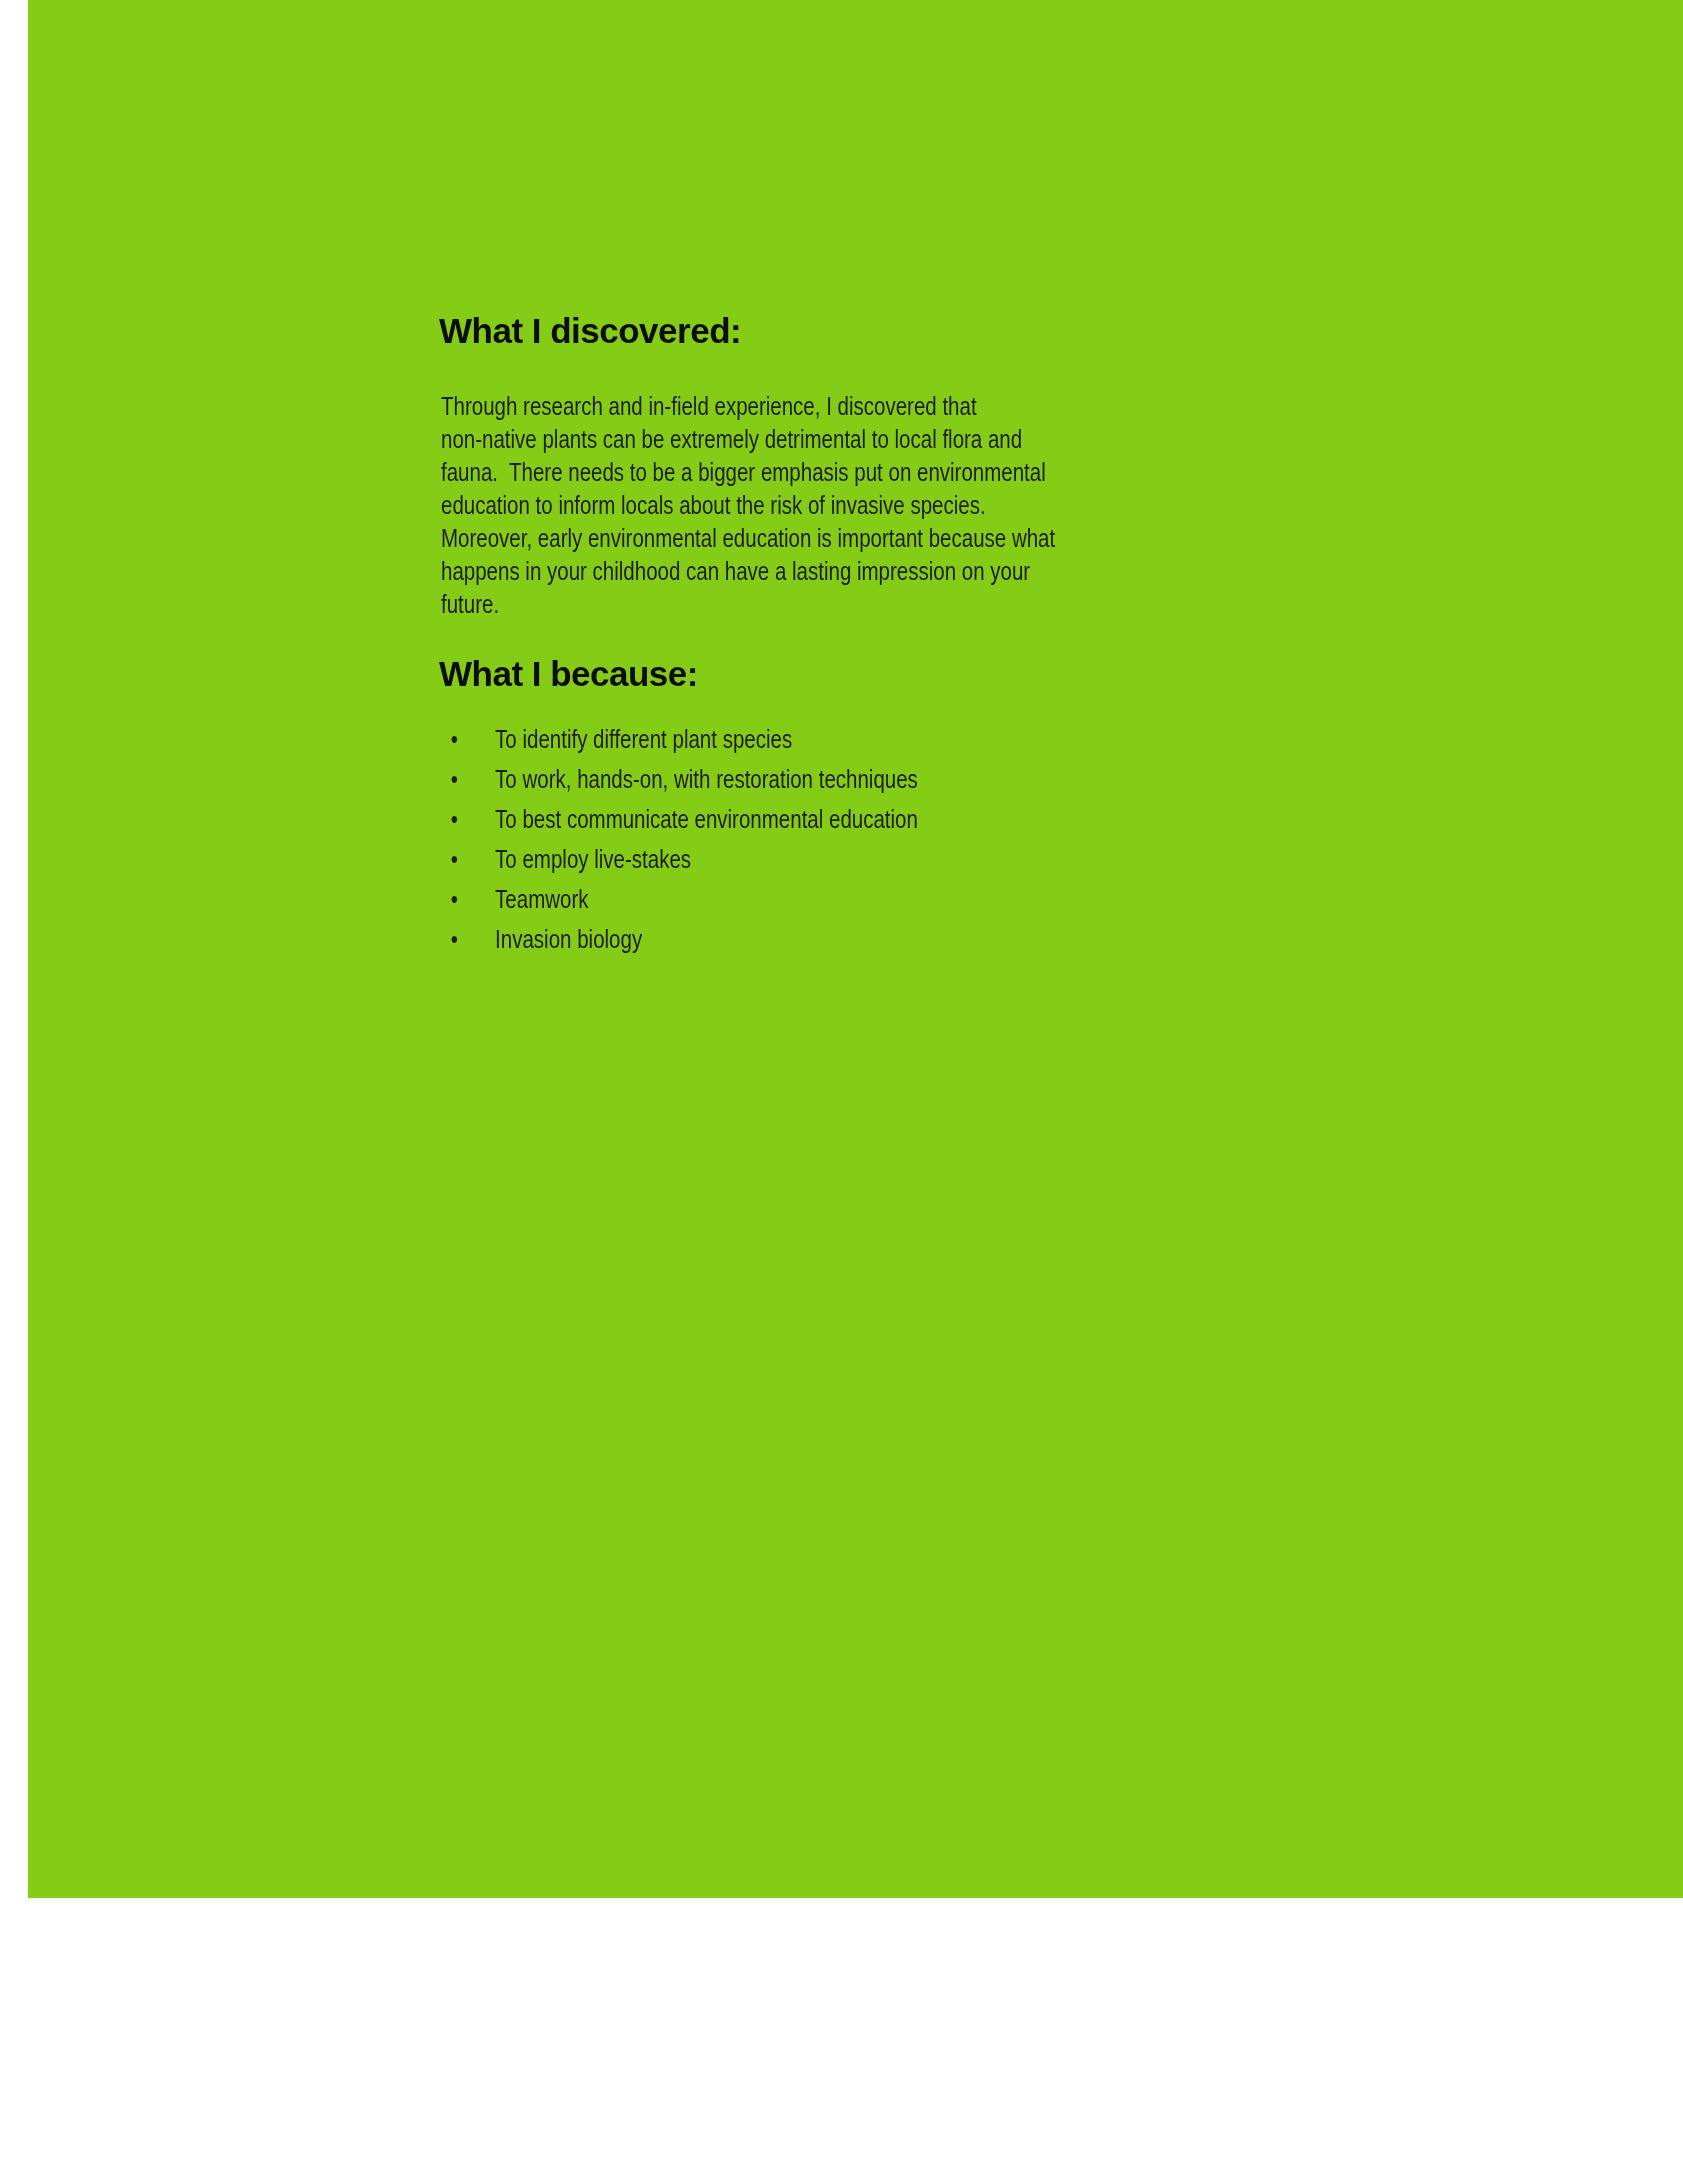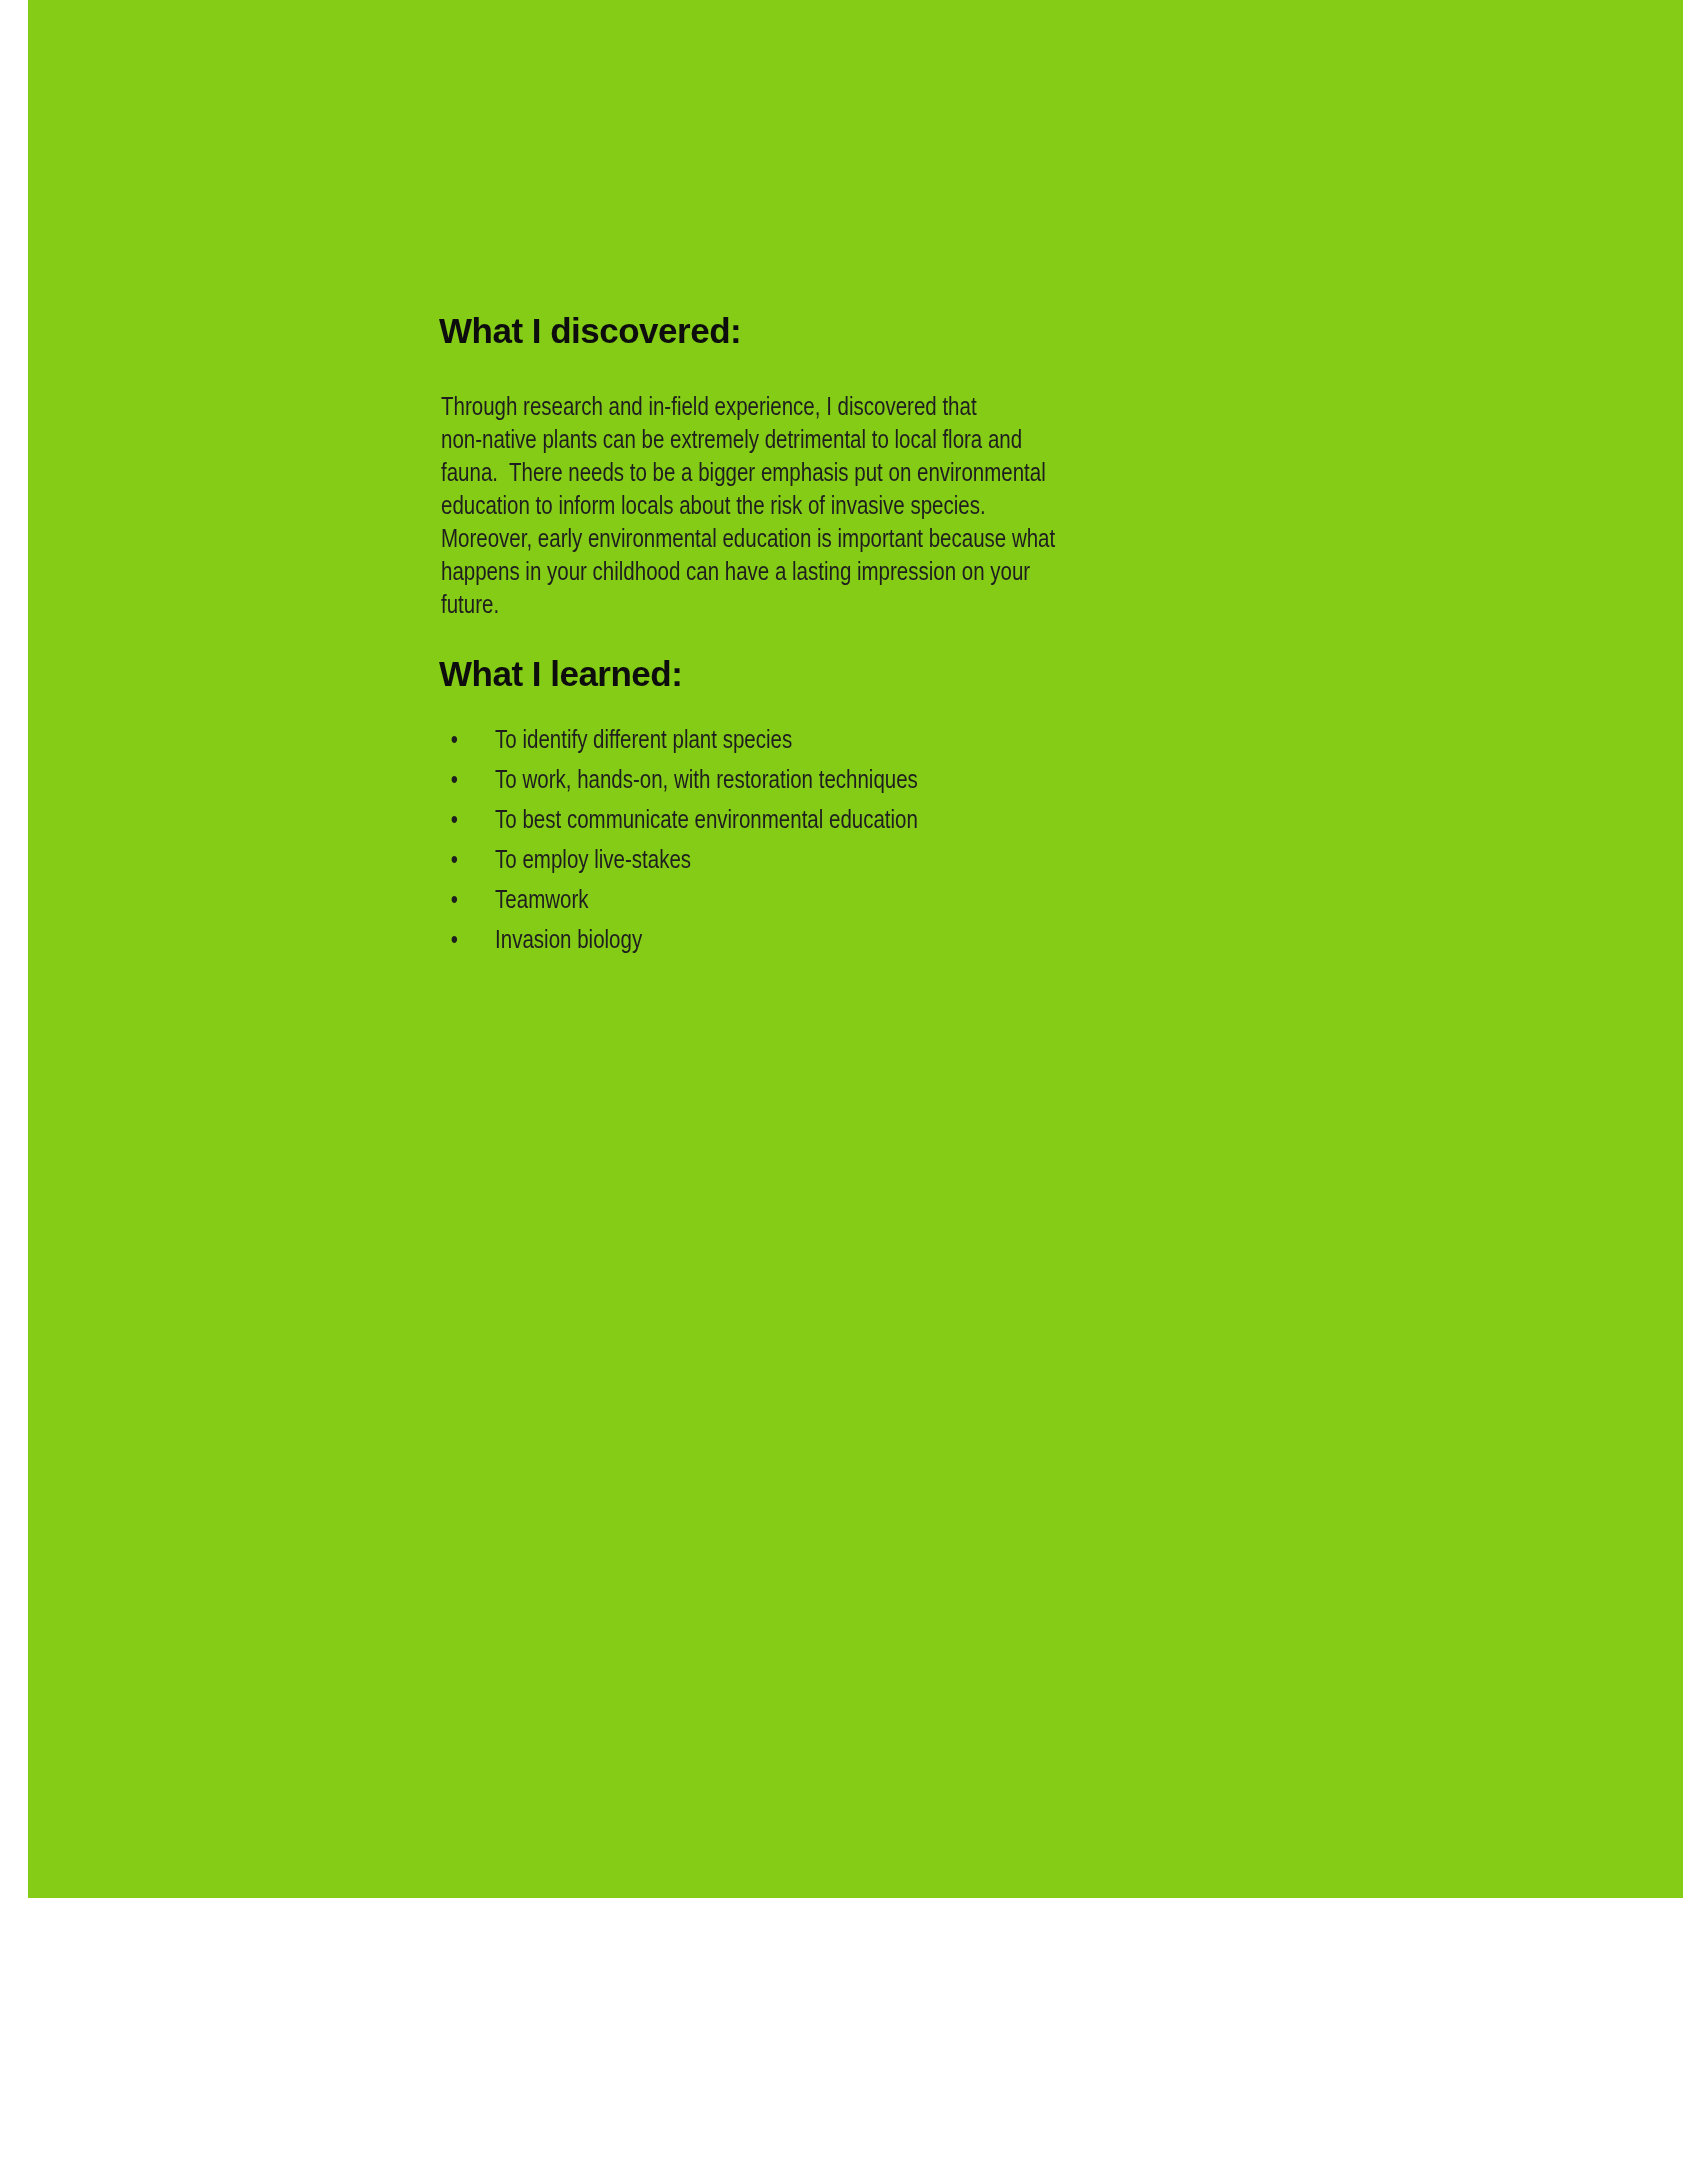--- a/index.html
+++ b/index.html
@@ -109,21 +109,21 @@
   <h2 class="heading" id="heading-discovered">What I discovered:</h2>
 
   <p class="body-text">Through research and in-field experience, I discovered that
 non-native plants can be extremely detrimental to local flora and
 fauna.  There needs to be a bigger emphasis put on environmental
 education to inform locals about the risk of invasive species.
 Moreover, early environmental education is important because what
 happens in your childhood can have a lasting impression on your
 future.</p>
 
-  <h2 class="heading" id="heading-learned">What I learned:</h2>
+  <h2 class="heading" id="heading-learned">What I because:</h2>
 
   <ul class="learned-list">
     <li>To identify different plant species</li>
     <li>To work, hands-on, with restoration techniques</li>
     <li>To best communicate environmental education</li>
     <li>To employ live-stakes</li>
     <li>Teamwork</li>
     <li>Invasion biology</li>
   </ul>
 

